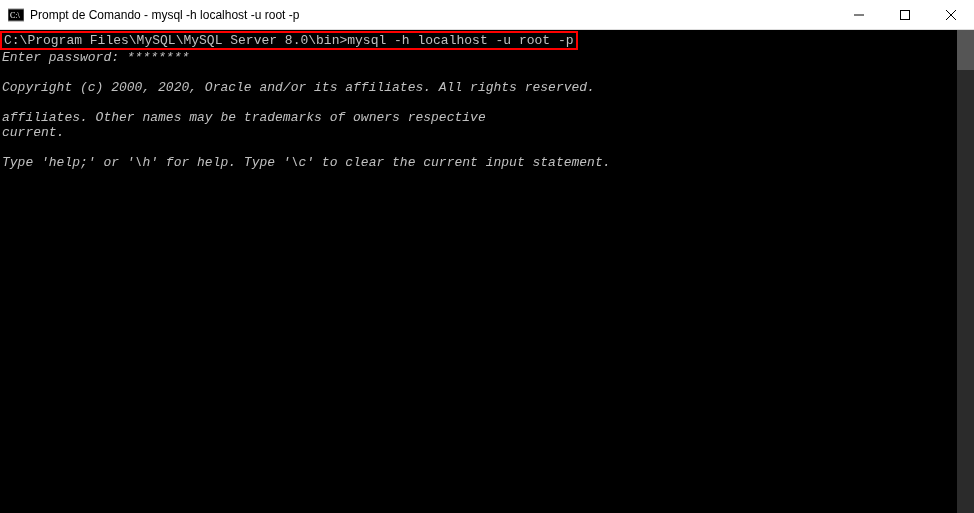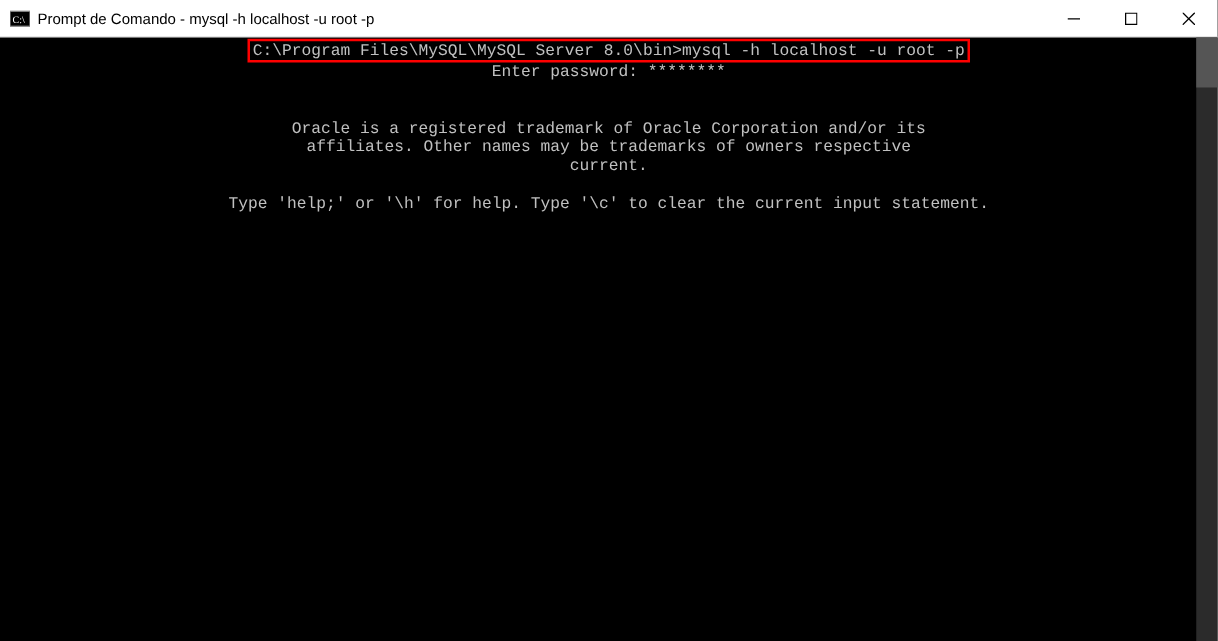--- a/index.html
+++ b/index.html
@@ -63,24 +63,24 @@
     }
     .highlight-line {
       border: 2px solid #ff0000;
       padding: 0 2px;
       display: inline-block;
       white-space: pre;
     }
     .term-line {
       white-space: pre-wrap;
       padding: 0 2px;
+      font-style: italic;
     }
     .term-content {
       padding-top: 1px;
-      text-align: center;
     }
     .scrollbar {
       position: absolute;
       right: 0;
       top: 0;
       width: 17px;
       height: 100%;
       background: #2b2b2b;
     }
     .scrollbar-thumb {
@@ -128,22 +128,22 @@
     </button>
   </div>
 </div>
 
 <div class="terminal">
   <div class="term-content">
     <div><span class="highlight-line">C:\Program Files\MySQL\MySQL Server 8.0\bin&gt;mysql -h localhost -u root -p</span></div>
     <div id="term-lines">
         <div class="term-line">Enter password: ********</div>
         <div class="term-line">&nbsp;</div>
+        <div class="term-line">Copyright (c) 2000, 2020, Oracle and/or its affiliates. All rights reserved.</div>
         <div class="term-line">&nbsp;</div>
-        <div class="term-line">Oracle is a registered trademark of Oracle Corporation and/or its</div>
         <div class="term-line">affiliates. Other names may be trademarks of owners respective</div>
         <div class="term-line">current.</div>
         <div class="term-line">&nbsp;</div>
         <div class="term-line">Type 'help;' or '\h' for help. Type '\c' to clear the current input statement.</div>
         <div class="term-line">&nbsp;</div>
       </div>
   </div>
   <div class="scrollbar">
     <div class="scrollbar-thumb"></div>
   </div>

